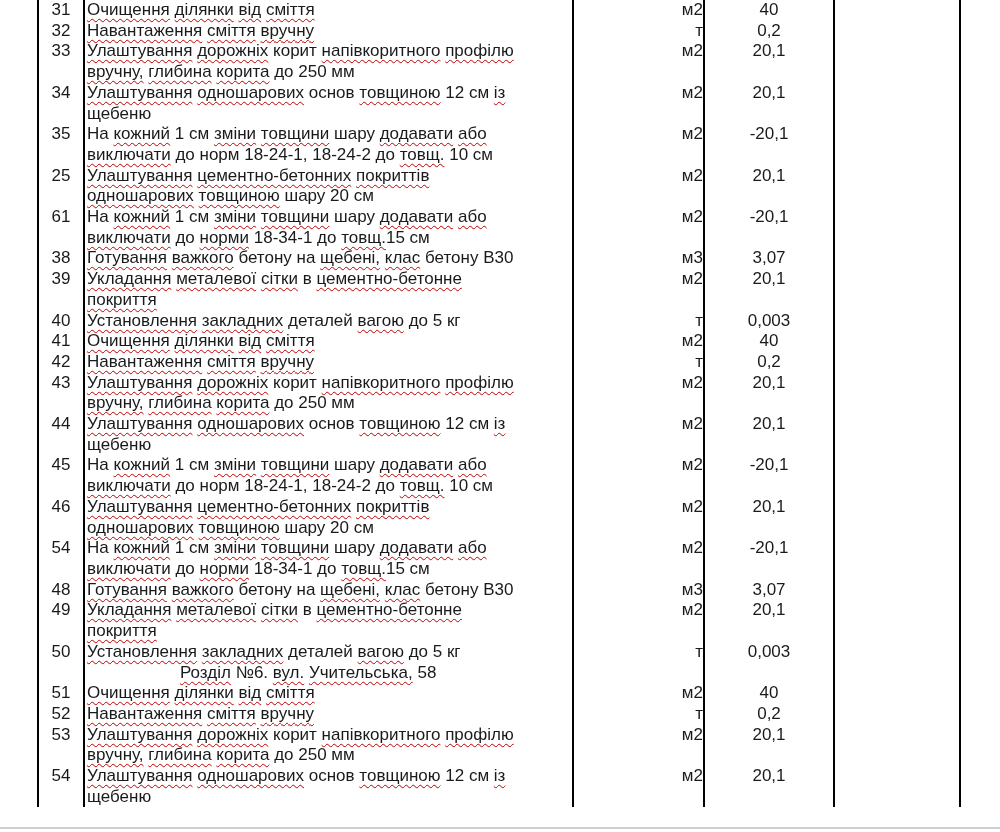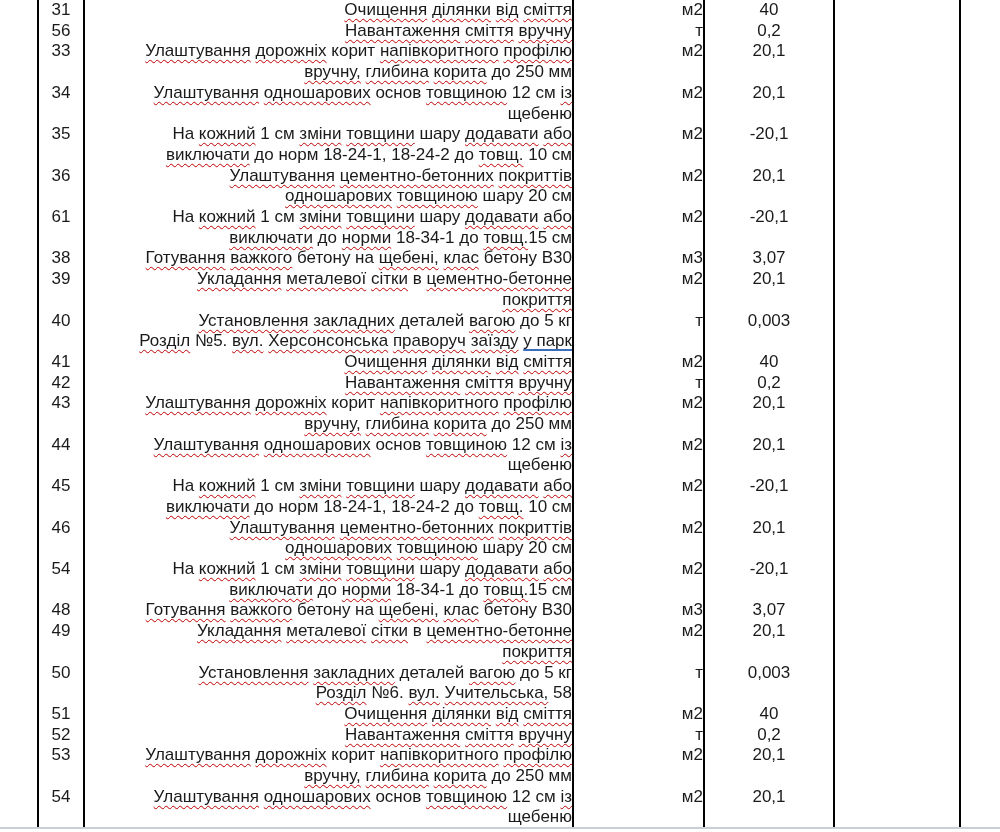--- a/index.html
+++ b/index.html
@@ -12,21 +12,21 @@
   html,body{margin:0;padding:0;background:#ffffff;}
   body{
     width:1000px;height:832px;overflow:hidden;position:relative;
     font-family:"Liberation Sans","DejaVu Sans",sans-serif;
     font-size:17px;line-height:20.7px;color:var(--ink);
   }
   .page{position:absolute;left:0;top:0;width:1000px;height:640px;}
   .trow{display:flex;margin-left:37px;}
   .c{box-sizing:border-box;flex:none;}
   .col-num{width:48px;border-left:2px solid var(--border);border-right:2px solid var(--border);text-align:center;}
-  .col-desc{width:489px;border-right:2px solid var(--border);padding-left:2px;text-align:right;}
+  .col-desc{width:489px;border-right:2px solid var(--border);padding-left:2px;}
   .col-unit{width:131px;border-right:2px solid var(--border);text-align:right;}
   .col-qty{width:130px;border-right:2px solid var(--border);text-align:center;}
   .col-fill{width:126px;border-right:2px solid var(--border);}
   .line{white-space:nowrap;}
   .sp{
     text-decoration-line:underline;
     text-decoration-style:wavy;
     text-decoration-color:var(--misspell);
     text-decoration-thickness:1px;
     text-underline-offset:3px;
@@ -50,21 +50,21 @@
       <div class="trow">
         <div class="c col-num">31</div>
         <div class="c col-desc">
           <div class="line"><span class="sp">Очищення</span> <span class="sp">ділянки</span> <span class="sp">від</span> <span class="sp">сміття</span></div>
         </div>
         <div class="c col-unit">м2</div>
         <div class="c col-qty">40</div>
         <div class="c col-fill"></div>
       </div>
       <div class="trow">
-        <div class="c col-num">56</div>
+        <div class="c col-num">32</div>
         <div class="c col-desc">
           <div class="line"><span class="sp">Навантаження</span> <span class="sp">сміття</span> <span class="sp">вручну</span></div>
         </div>
         <div class="c col-unit">т</div>
         <div class="c col-qty">0,2</div>
         <div class="c col-fill"></div>
       </div>
       <div class="trow">
         <div class="c col-num">33</div>
         <div class="c col-desc">
@@ -89,21 +89,21 @@
         <div class="c col-num">35</div>
         <div class="c col-desc">
           <div class="line"><span>На</span> <span class="sp">кожний</span> <span>1 см</span> <span class="sp">зміни</span> <span class="sp">товщини</span> <span>шару</span> <span class="sp">додавати</span> <span class="sp">або</span></div>
           <div class="line"><span class="sp">виключати</span> <span>до норм 18-24-1, 18-24-2 до</span> <span class="sp">товщ.</span> <span>10 см</span></div>
         </div>
         <div class="c col-unit">м2</div>
         <div class="c col-qty">-20,1</div>
         <div class="c col-fill"></div>
       </div>
       <div class="trow">
-        <div class="c col-num">36</div>
+        <div class="c col-num">25</div>
         <div class="c col-desc">
           <div class="line"><span class="sp">Улаштування</span> <span class="sp">цементно-бетонних</span> <span class="sp">покриттів</span></div>
           <div class="line"><span class="sp">одношарових</span> <span class="sp">товщиною</span> <span>шару 20 см</span></div>
         </div>
         <div class="c col-unit">м2</div>
         <div class="c col-qty">20,1</div>
         <div class="c col-fill"></div>
       </div>
       <div class="trow">
         <div class="c col-num">61</div>
@@ -134,29 +134,20 @@
         <div class="c col-qty">20,1</div>
         <div class="c col-fill"></div>
       </div>
       <div class="trow">
         <div class="c col-num">40</div>
         <div class="c col-desc">
           <div class="line"><span class="sp">Установлення</span> <span class="sp">закладних</span> <span>деталей</span> <span class="sp">вагою</span> <span>до 5 кг</span></div>
         </div>
         <div class="c col-unit">т</div>
         <div class="c col-qty">0,003</div>
-        <div class="c col-fill"></div>
-      </div>
-      <div class="trow">
-        <div class="c col-num"></div>
-        <div class="c col-desc">
-          <div class="line" style="padding-left: 23px;"><span class="sp">Розділ</span> <span>№5. </span> <span class="sp">вул.</span> <span class="sp">Херсонсонська</span> <span class="sp">праворуч</span> <span class="sp">заїзду</span> <span class="gr">у парк</span></div>
-        </div>
-        <div class="c col-unit"></div>
-        <div class="c col-qty"></div>
         <div class="c col-fill"></div>
       </div>
       <div class="trow">
         <div class="c col-num">41</div>
         <div class="c col-desc">
           <div class="line"><span class="sp">Очищення</span> <span class="sp">ділянки</span> <span class="sp">від</span> <span class="sp">сміття</span></div>
         </div>
         <div class="c col-unit">м2</div>
         <div class="c col-qty">40</div>
         <div class="c col-fill"></div>

